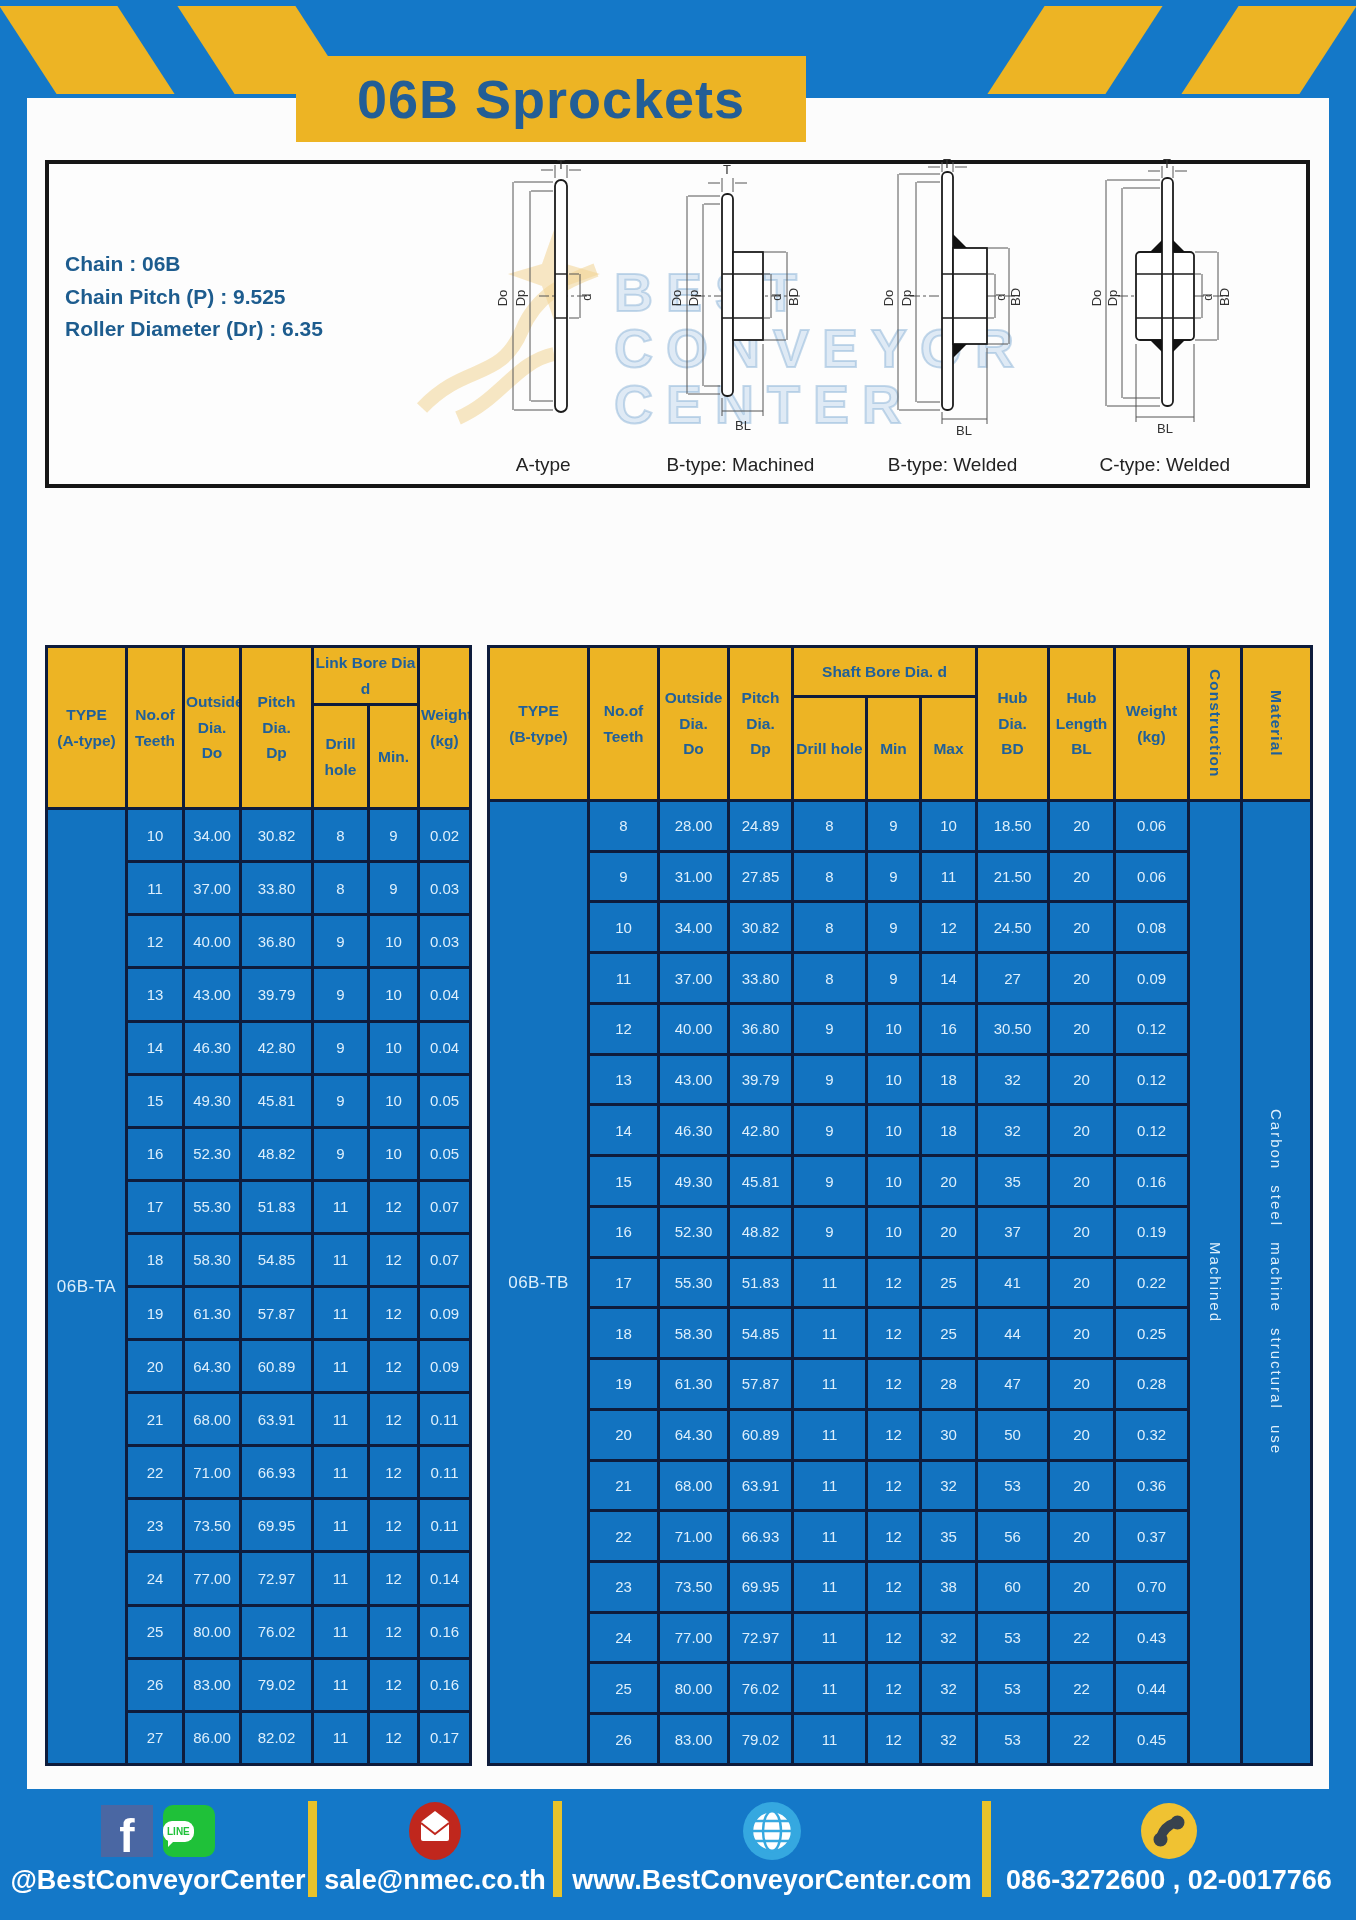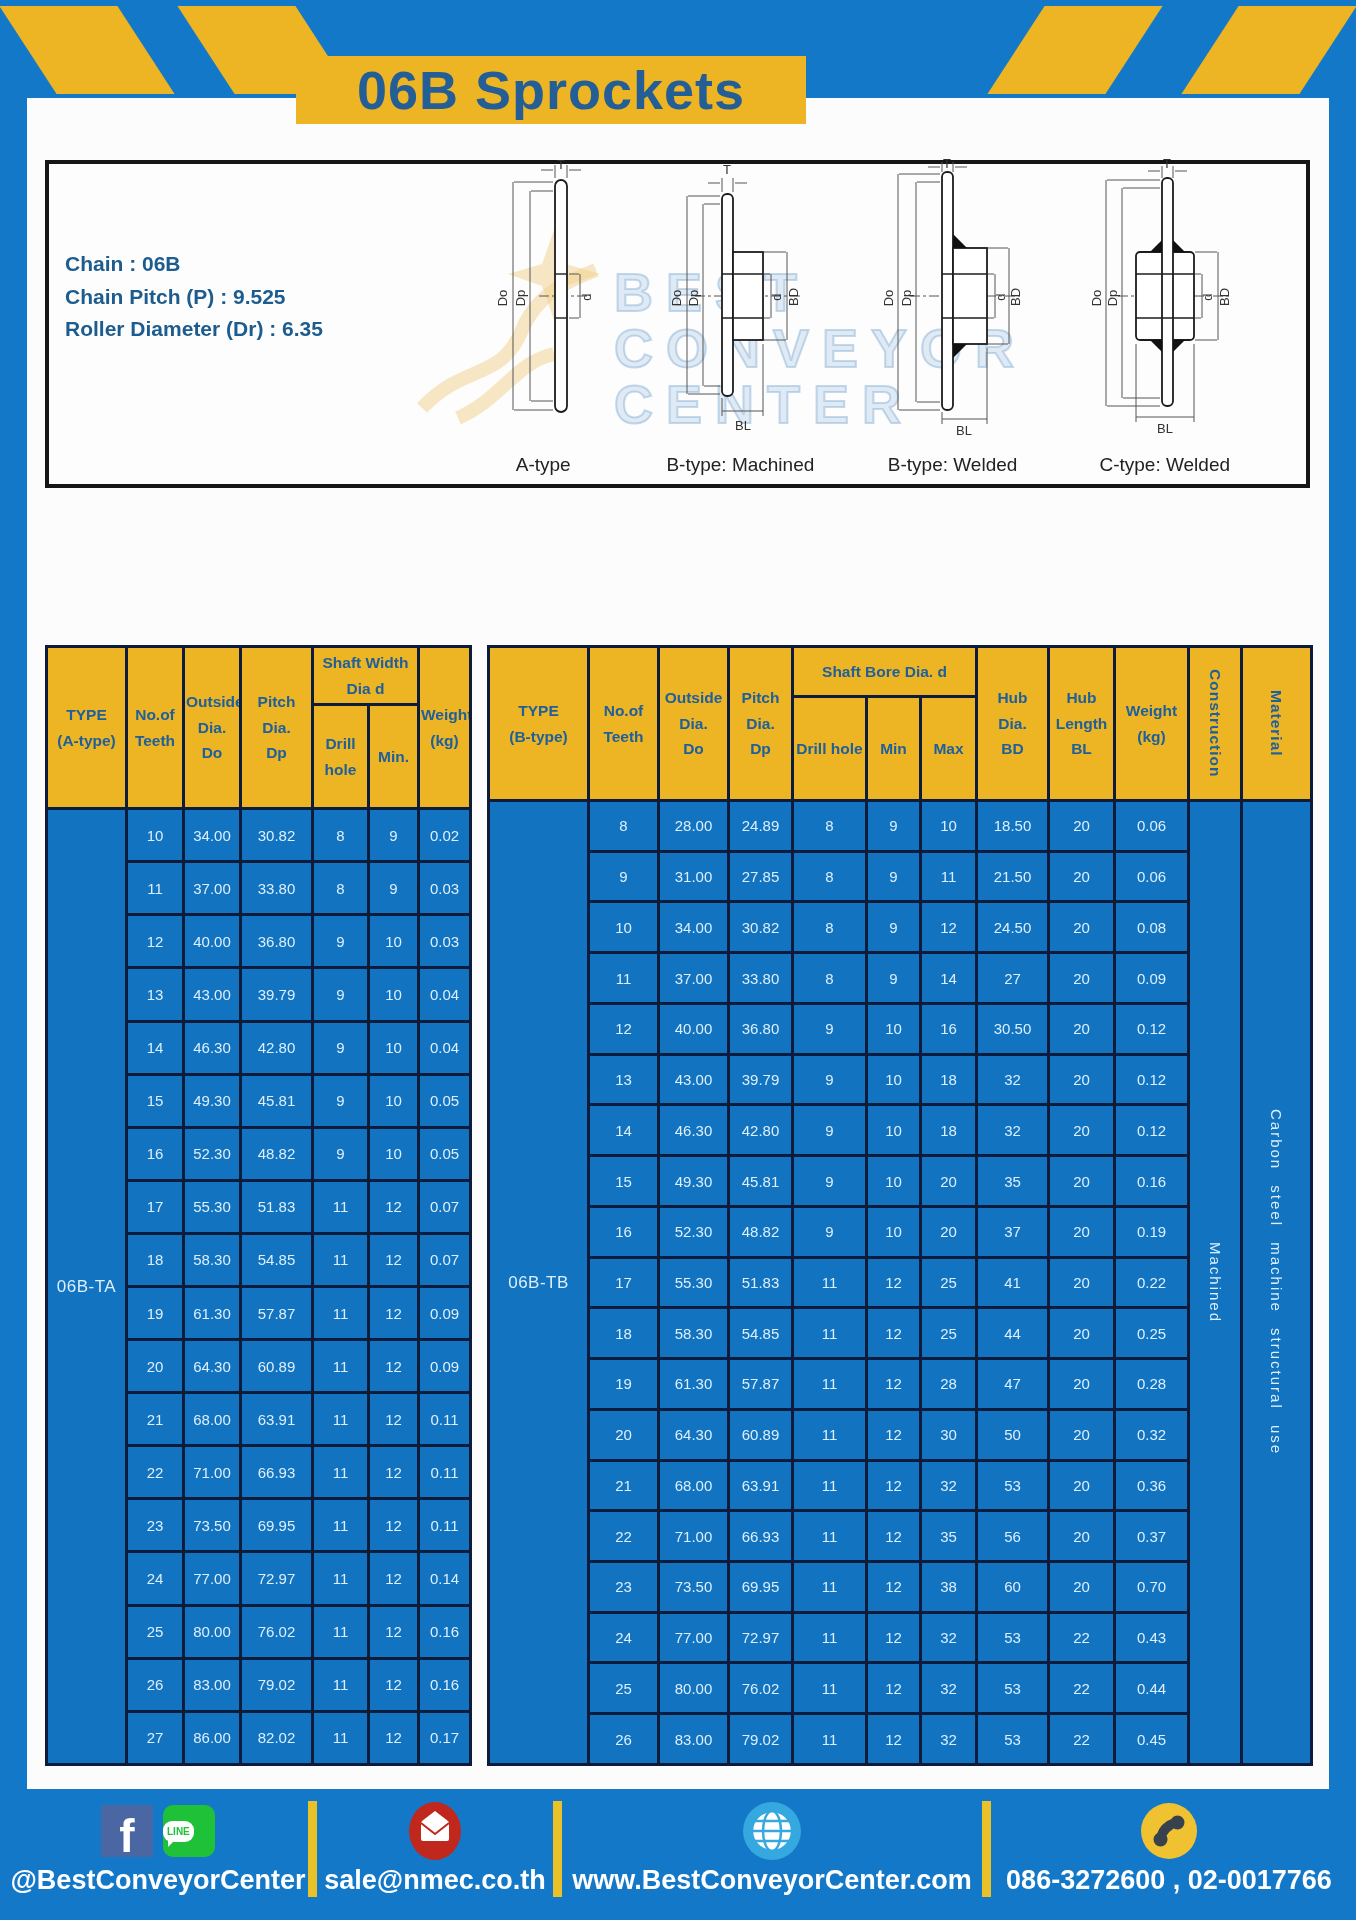--- a/index.html
+++ b/index.html
@@ -6,21 +6,21 @@
   .page{position:relative;width:1356px;height:1920px;background:#1478c8;overflow:hidden;
         font-family:"Liberation Sans",sans-serif;margin:0 auto}
   .white-bg{position:absolute;left:27px;right:27px;top:98px;bottom:131px;background:#fcfcfc}
   
   .stripe{position:absolute;top:6px;height:88px;width:118px;background:#edb424}
   .s1{left:28px;transform:skewX(33deg)}
   .s2{left:206px;transform:skewX(33deg)}
   .s3{left:1016px;transform:skewX(-33deg)}
   .s4{left:1210px;transform:skewX(-33deg)}
   
-  .title-box{position:absolute;left:296px;top:56px;width:510px;height:68px;background:#edb424;
+  .title-box{position:absolute;left:296px;top:56px;width:510px;height:86px;background:#edb424;
              display:flex;align-items:center;justify-content:center;z-index:3}
   .title-box h1{margin:0;font-size:54px;color:#235e96;font-weight:bold;letter-spacing:1px}
   
   .panel{position:absolute;left:45px;top:160px;width:1265px;height:328px;background:#fdfdfd;
          border:4px solid #161616;display:flex;box-sizing:border-box}
   .specs{width:352px;padding:84px 0 0 16px;position:relative;z-index:2}
   .spec-line{font-size:21px;font-weight:bold;color:#1d5c8e;line-height:1.55;white-space:nowrap}
   .drawings{flex:1;display:flex;justify-content:space-evenly;align-items:flex-end;
             padding:4px 4px 8px;position:relative;z-index:2}
   .drawing{display:flex;flex-direction:column;align-items:center}
@@ -275,21 +275,21 @@
       <tr class="h1">
         <th rowspan="2">TYPE
 (A-type)</th>
         <th rowspan="2">No.of
 Teeth</th>
         <th rowspan="2">Outside
 Dia.
 Do</th>
         <th rowspan="2">Pitch Dia.
 Dp</th>
-        <th colspan="2">Shaft Width Dia d</th>
+        <th colspan="2">Link Bore Dia d</th>
         <th rowspan="2">Weight
 (kg)</th>
       </tr>
       <tr class="h2">
         <th>Drill hole</th>
         <th>Min.</th>
       </tr>
     </thead>
     <tbody id="tbody-a">
         <tr>

